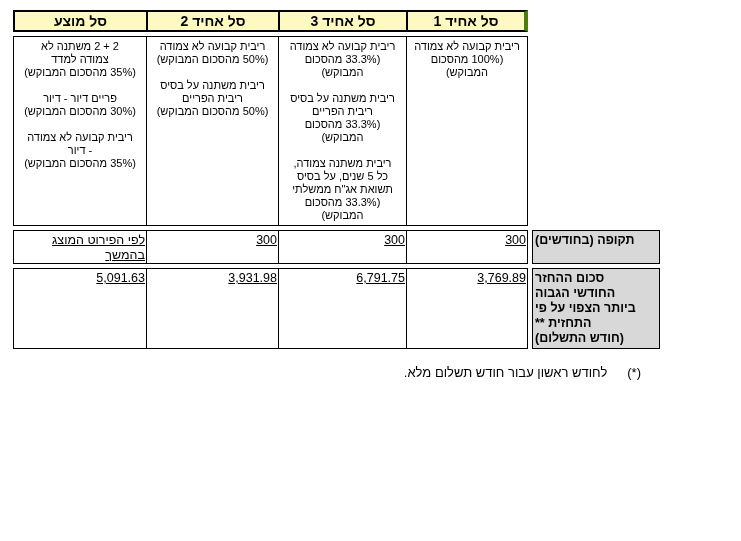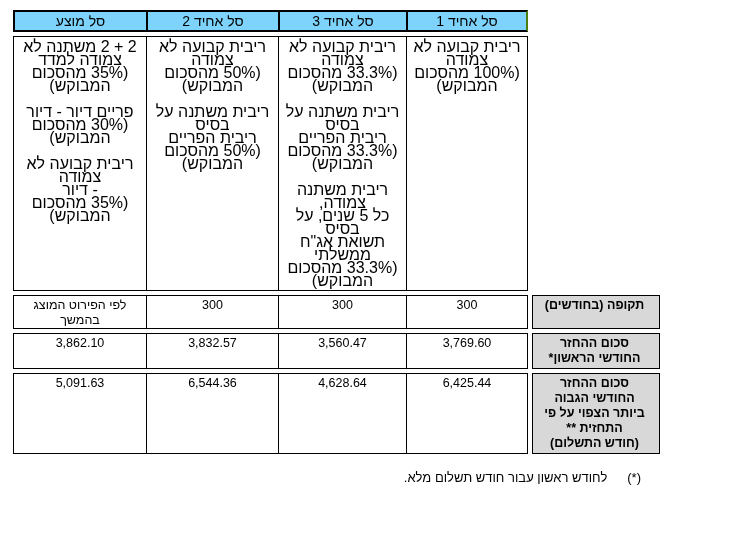--- a/index.html
+++ b/index.html
@@ -5,27 +5,27 @@
   html,body { margin:0; padding:0; background:#fff; }
   body { font-family:"Liberation Sans","DejaVu Sans",sans-serif; color:#000; }
   .page { position:relative; width:741px; height:541px; background:#fff; overflow:hidden; }
   table.cmp { border-collapse:separate; border-spacing:0 4px; table-layout:fixed; margin:6px 0 0 13px; }
   td { box-sizing:border-box; overflow:hidden; }
   
   .c  { border-top:1px solid #000; border-bottom:1px solid #000; border-left:1px solid #000; }
   .cl { border-right:1px solid #000; }
   
   .h  { border-top:2px solid #000; border-bottom:2px solid #000; border-left:2px solid #000;
-        background:#7dd3fc; font-weight:400; font-size:14px; text-align:center; vertical-align:middle; direction:rtl; }
-  .hl { border-right:2px solid #4d7c0f; }
+        background:#fef9c3; font-weight:700; font-size:14px; text-align:center; vertical-align:middle; direction:rtl; }
+  .hl { border-right:4px solid #4d7c0f; }
   .desc { vertical-align:top; text-align:center; direction:rtl; white-space:pre-line;
-          font-size:16px; line-height:13px; padding:3px 1px; }
-  .val  { vertical-align:top; text-align:center; direction:ltr; white-space:pre-line;
-          font-size:12.5px; line-height:15px; padding:2px 1px 0; }
-  .lbl  { border:1px solid #000; background:#d8d8d8; font-weight:700; direction:rtl; text-align:center;
+          font-size:11px; line-height:13px; padding:3px 1px; }
+  .val  { vertical-align:top; text-align:right; direction:ltr; white-space:pre-line;
+          font-size:12.5px; line-height:15px; padding:2px 1px 0;text-decoration:underline; }
+  .lbl  { border:1px solid #000; background:#d8d8d8; font-weight:700; direction:rtl; text-align:left;
           vertical-align:top; white-space:pre-line; font-size:12.5px; line-height:15px; padding:2px 5px 2px 2px; }
   .e    { border:none; background:transparent; }
   .r-head  { height:21px; }
   .r-desc  { height:180px; }
   .r-period{ height:24px; }
   .r-int   { height:49px; }
   .r-first { height:31px; }
   .r-high  { height:80px; }
   .r-total { height:64px; }
   .footnote { direction:rtl; display:flex; align-items:baseline; gap:20px;
@@ -98,35 +98,26 @@
       <td class="c val">לפי הפירוט המוצג
 בהמשך</td>
       <td class="c val">300</td>
       <td class="c val">300</td>
       <td class="c val cl">300</td>
       <td class="e"></td>
       <td class="lbl">תקופה (בחודשים)</td>
     </tr>
 
 
-    <tr class="r-first">
-      <td class="c val">3,862.10</td>
-      <td class="c val">3,832.57</td>
-      <td class="c val">3,560.47</td>
-      <td class="c val cl">3,769.60</td>
-      <td class="e"></td>
-      <td class="lbl">סכום ההחזר
-החודשי הראשון*</td>
-    </tr>
 
     <tr class="r-high">
       <td class="c val">5,091.63</td>
-      <td class="c val">6,544.36</td>
-      <td class="c val">4,628.64</td>
-      <td class="c val cl">6,425.44</td>
+      <td class="c val">3,931.98</td>
+      <td class="c val">6,791.75</td>
+      <td class="c val cl">3,769.89</td>
       <td class="e"></td>
       <td class="lbl">סכום ההחזר
 החודשי הגבוה
 ביותר הצפוי על פי
 התחזית **
 (חודש התשלום)</td>
     </tr>
 
   </tbody>
     </table>

